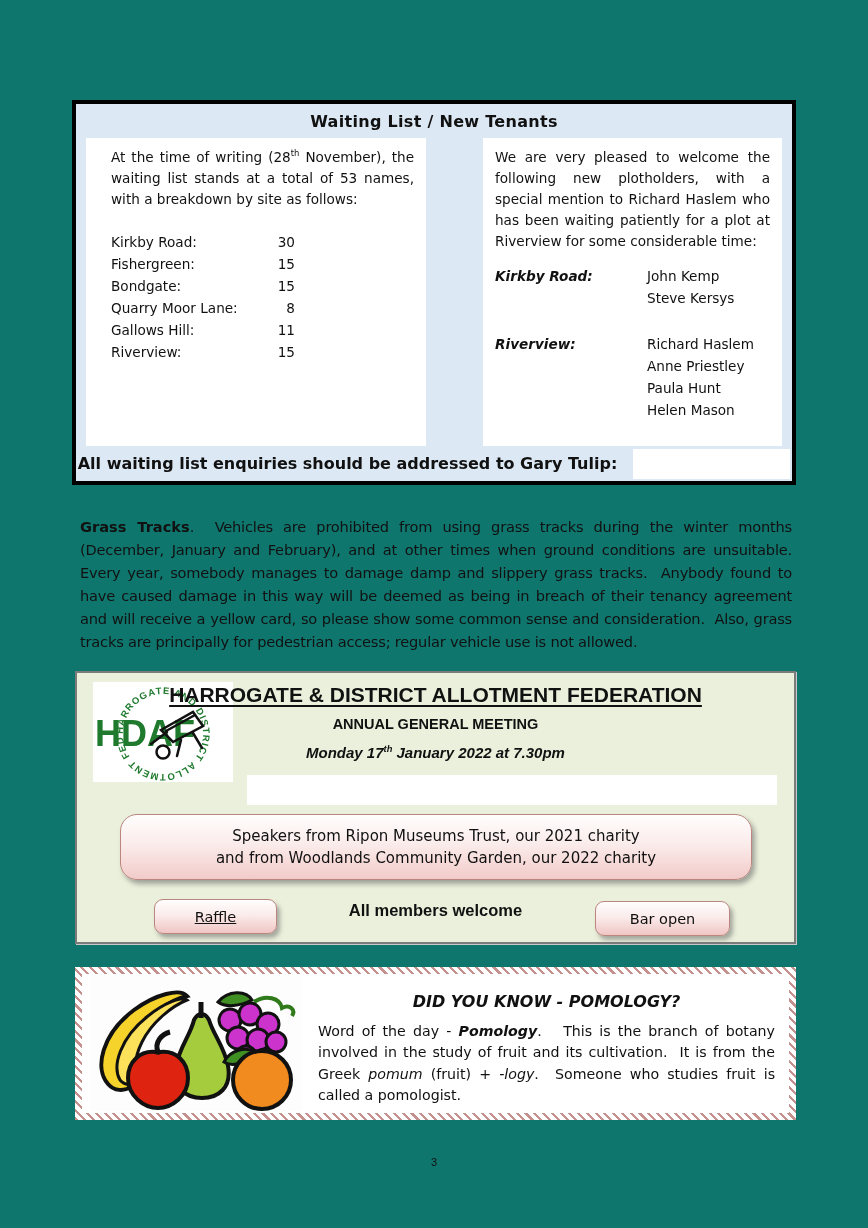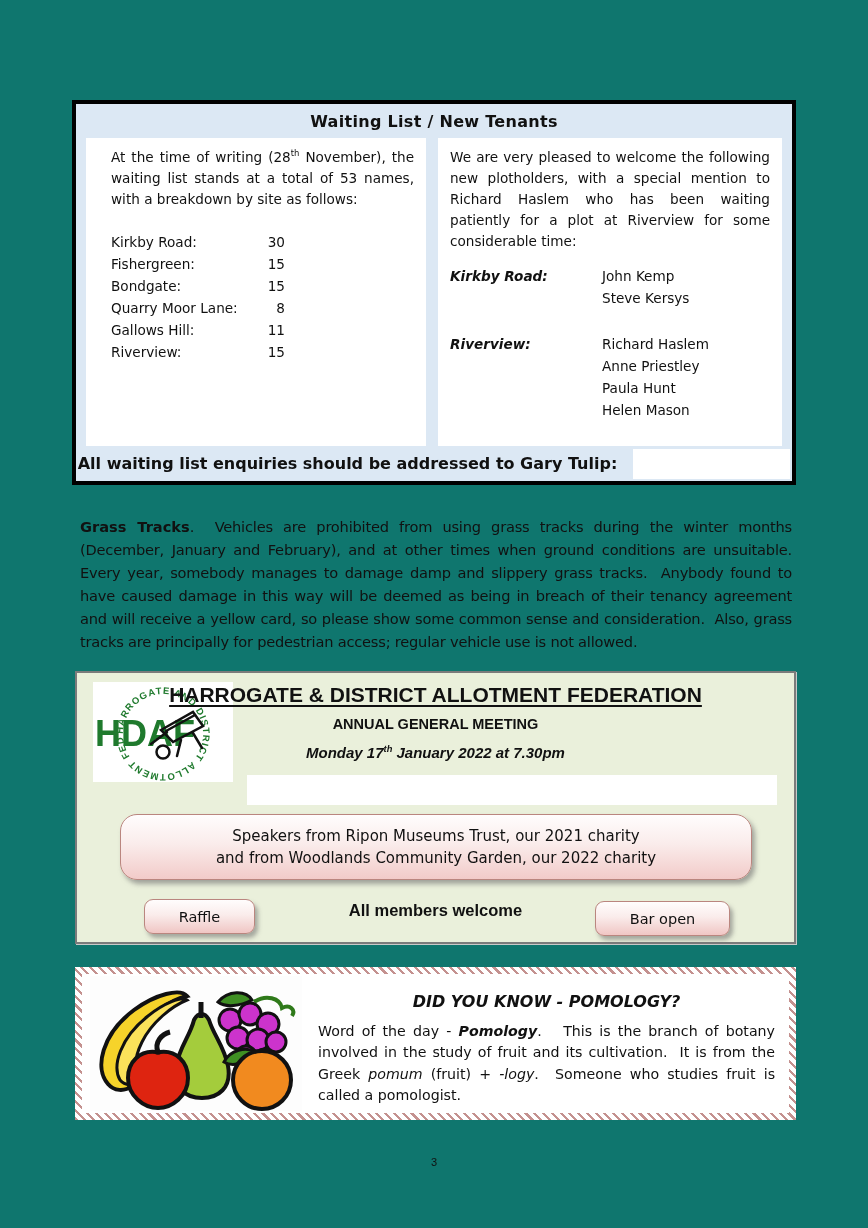--- a/index.html
+++ b/index.html
@@ -20,25 +20,25 @@
     letter-spacing:.3px;
   }
   .waiting-cols{
     display:flex;gap:12px;padding:0 10px;flex:1;
   }
   .wcol{
     background:#ffffff;box-sizing:border-box;padding:9px 12px;
     font-size:13.6px;line-height:1.55;
   }
   .wcol-left{width:340px;padding-left:25px;}
-  .wcol-right{flex:1;}
+  .wcol-right{flex:1;margin-left:45px;}
   .just{text-align:justify;white-space:pre-wrap;}
   .site-list{margin-top:22px;}
   .site-row{position:relative;height:22px;}
-  .site-count{position:absolute;left:138px;width:36px;text-align:right;}
+  .site-count{position:absolute;left:148px;width:36px;text-align:right;}
   .group{display:flex;margin-top:14px;}
   .group+.group{margin-top:24px;}
   .group-label{width:152px;font-weight:bold;font-style:italic;}
   .group-names div{height:22px;}
   .waiting-footer{
     height:34px;display:flex;align-items:center;justify-content:center;
     font-weight:bold;font-size:16px;gap:16px;padding-bottom:1px;
   }
   .redacted{background:#ffffff;}
   .footer-redacted{width:157px;height:30px;margin-bottom:-2px;}
@@ -82,21 +82,21 @@
     display:flex;flex-direction:column;justify-content:center;text-align:center;
     font-size:15px;line-height:1.5;
   }
   .pill{
     position:absolute;box-sizing:border-box;height:35px;
     border:1.5px solid #ba867f;border-radius:9px;
     background:linear-gradient(#fffdfd,#faeceb 45%,#f0c6c4);
     box-shadow:3px 4px 4px rgba(110,110,110,.55);
     display:flex;align-items:center;justify-content:center;font-size:14.5px;
   }
-  .raffle{left:67px;top:226px;width:111px;}
+  .raffle{left:77px;top:226px;width:123px;text-decoration:underline;}
   .baropen{left:518px;top:228px;width:135px;}
   .welcome{
     position:absolute;left:0;top:228px;width:100%;text-align:center;
     font-family:"Liberation Sans",sans-serif;font-weight:bold;font-size:16.5px;
   }
 
   
   .pom-box{
     position:absolute;left:75px;top:967px;width:721px;height:153px;
     box-sizing:border-box;padding:7px;

